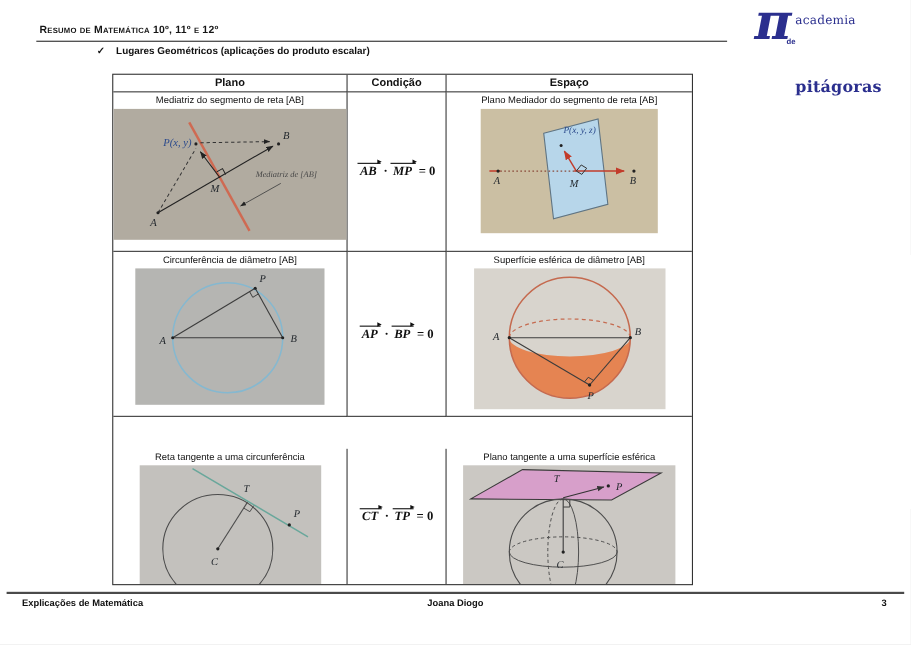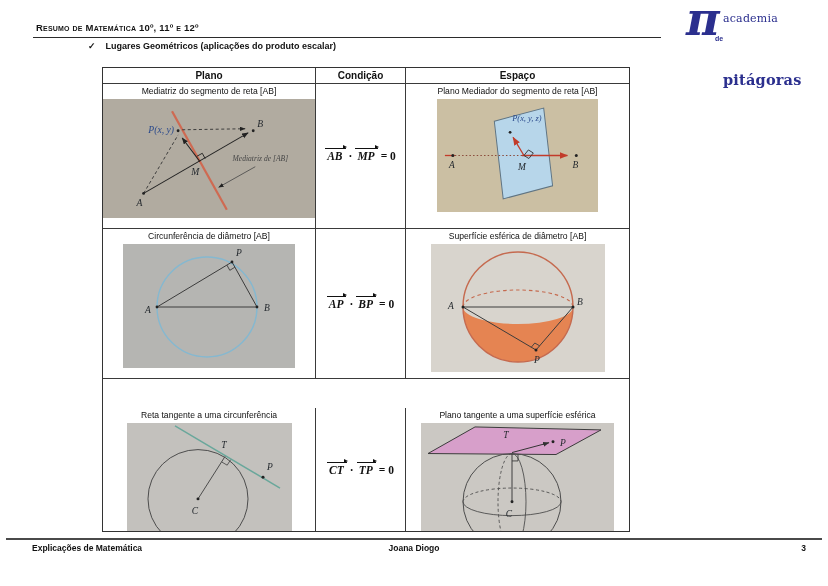--- a/index.html
+++ b/index.html
@@ -50,21 +50,21 @@
   .op { font-weight:bold; }
 
   
   .lbl  { font-family:"Liberation Serif", serif; font-style:italic; font-size:9.5px; fill:#24292e; }
   .lbl-blue { fill:#2b4a8c; }
   .lbl-small { font-size:8.5px; }
   .annot { font-family:"Liberation Serif", serif; font-style:italic; font-size:7.5px; fill:#474747; }
 
   
   .ftr-rule   { position:absolute; left:6px; top:538px; width:816px; height:2px; background:#4a4a4a; }
-  .ftr-left   { position:absolute; left:32px;  top:543px; font-size:8.5px; font-weight:bold; }
+  .ftr-left   { position:absolute; left:20px;  top:543px; font-size:8.5px; font-weight:bold; }
   .ftr-center { position:absolute; left:0; right:0; top:543px; text-align:center; font-size:8.5px; font-weight:bold; }
   .ftr-page   { position:absolute; right:22px; top:543px; font-size:8.5px; font-weight:bold; }
 </style>
 </head>
 <body>
 
 <div class="page">
 
   <div class="hdr-title">Resumo de Matemática 10º, 11º e 12º</div>
   <div class="hdr-rule"></div>

